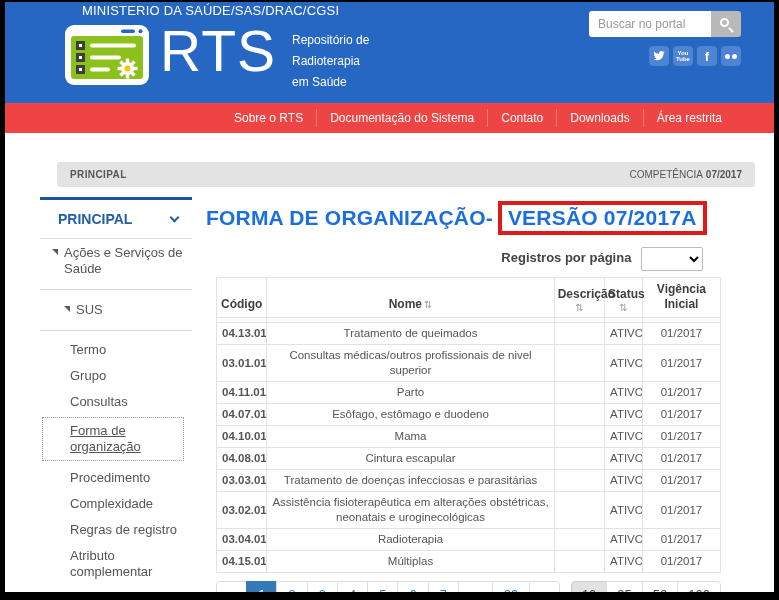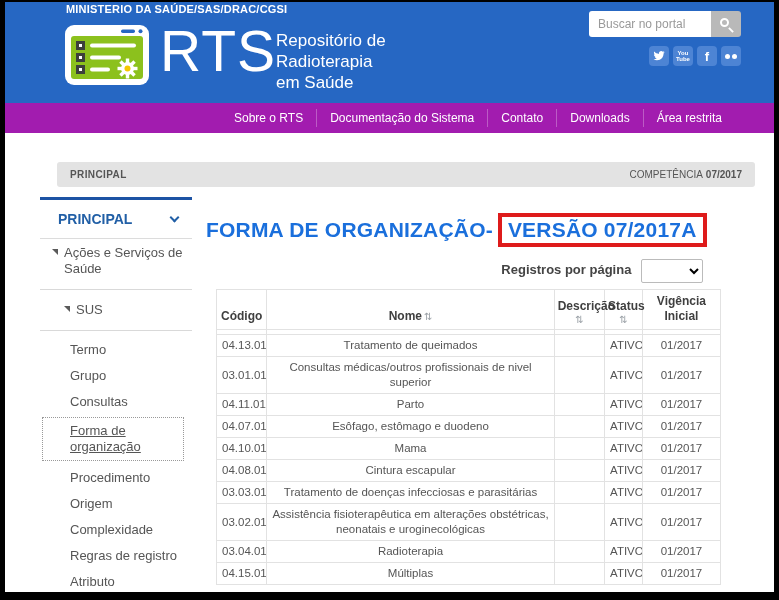--- a/index.html
+++ b/index.html
@@ -4,39 +4,39 @@
 <style>
   html,body{margin:0;padding:0;background:#fff;}
   *{box-sizing:border-box;}
   .frame{
     width:779px;height:600px;position:relative;overflow:hidden;background:#fff;
     border:2px solid #000;border-left-width:5px;border-right-width:5px;border-bottom-width:8px;
     font-family:"Liberation Sans","DejaVu Sans",sans-serif;
   }
   
   .hdr{position:relative;height:101px;background:#2667c3;}
-  .ministry{position:absolute;top:1px;left:61px;color:#fff;font-weight:bold;font-size:11px;letter-spacing:.2px;}
+  .ministry{position:absolute;top:1px;left:77px;color:#fff;font-weight:normal;font-size:13px;letter-spacing:.2px;}
   .brand{position:absolute;top:23px;left:60px;display:flex;align-items:flex-start;}
   .brand svg{flex:none;margin-right:11px;}
   .acronym{font-size:57px;line-height:57px;color:#fff;font-weight:400;letter-spacing:1px;margin-top:-2px;}
-  .subtitle{color:#fff;font-size:17px;line-height:21px;margin-top:5px;}
+  .subtitle{color:#fff;font-size:12px;line-height:21px;margin-left:16px;margin-top:5px;}
   .search{position:absolute;top:9px;right:33px;display:flex;}
   .search input{width:122px;height:26px;border:none;border-radius:3px 0 0 3px;padding:0 9px;font-size:12px;color:#555;outline:none;}
   .search input::placeholder{color:#999;}
   .search-btn{width:30px;height:26px;background:#b9b9b9;border:none;border-radius:0 3px 3px 0;display:flex;align-items:center;justify-content:center;cursor:pointer;padding:0;}
   .mag{width:9px;height:9px;border:2px solid #fff;border-radius:50%;position:relative;display:block;margin:-3px 0 0 -3px;}
   .mag::after{content:'';position:absolute;width:2px;height:6px;background:#fff;transform:rotate(-45deg);left:8px;top:7px;}
   .social{position:absolute;top:44px;right:33px;display:flex;gap:4px;}
   .soc{width:20px;height:20px;border-radius:4px;background:#4d84d4;color:#fff;display:flex;align-items:center;justify-content:center;cursor:pointer;text-decoration:none;flex-direction:column;}
   .soc.yt span{font-size:6px;line-height:6px;font-weight:bold;display:block;}
   .soc.fb{font-size:13px;font-weight:bold;}
   .soc.fl{flex-direction:row;}
   .soc.fl i{width:5px;height:5px;background:#fff;border-radius:50%;display:inline-block;margin:0 1px;}
   
-  .nav{height:30px;background:#a21caf;display:flex;justify-content:flex-end;align-items:center;padding-right:39px;}
+  .nav{height:30px;background:#ef4444;display:flex;justify-content:flex-end;align-items:center;padding-right:39px;}
   .nav-link{color:#fff;font-size:12px;padding:2px 13px;border-left:1px solid rgba(255,255,255,.28);cursor:pointer;text-decoration:none;white-space:nowrap;}
   .nav-link:first-child{border-left:none;}
   
   .crumb-bar{margin:29px 19px 0 52px;height:25px;background:#e3e3e3;border-radius:3px;display:flex;align-items:center;justify-content:space-between;padding:0 13px;color:#555;font-size:10px;}
   .crumb-section{font-weight:bold;letter-spacing:.4px;}
   .comp b{margin-left:3px;}
   
   .columns{display:flex;margin:10px 19px 0 35px;align-items:flex-start;}
   .sidebar{width:152px;flex:none;}
   .main{flex:1;margin-left:14px;min-width:0;}
@@ -46,30 +46,30 @@
   .side-item{position:relative;font-size:13px;color:#555;padding:6px 4px 6px 24px;line-height:16px;cursor:pointer;}
   .side-item.lvl1{padding-left:36px;}
   .side-item.lvl2{padding-left:30px;padding-top:5px;padding-bottom:5px;}
   .tri{position:absolute;top:10px;width:0;height:0;border-top:6px solid #5a5a5a;border-left:6px solid transparent;}
   .lvl0 .tri{left:12px;}
   .lvl1 .tri{left:24px;}
   .side-item.active{border:1px dotted #999;margin:2px 8px 4px 2px;padding-left:27px;}
   .side-item.active .side-label{text-decoration:underline;}
   .side-divider{border-bottom:1px solid #d9d9d9;margin:6px 0;}
   
-  .page-title{margin:16px 0 12px;font-size:21px;font-weight:bold;color:#1a6fdc;letter-spacing:.2px;white-space:nowrap;}
+  .page-title{margin:4px 0 12px;font-size:21px;font-weight:bold;color:#1a6fdc;letter-spacing:.2px;white-space:nowrap;}
   .hl{display:inline-block;border:4px solid #de1b1b;padding:1px 6px;margin-left:5px;}
   .rpp{text-align:right;margin:0 52px 6px 0;font-size:13px;font-weight:bold;color:#444;}
   .rpp select{width:62px;height:24px;margin-left:6px;border:1px solid #bbb;border-radius:2px;background:#fff;vertical-align:middle;font-size:12px;}
   table{border-collapse:collapse;width:calc(100% - 44px);margin-left:10px;font-size:11.5px;color:#555;table-layout:fixed;}
   th,td{border:1px solid #e2e2e2;}
   th{font-weight:bold;color:#3f3f3f;vertical-align:bottom;text-align:center;padding:4px 3px 5px;line-height:15px;font-size:12px;}
   th:nth-child(1){width:10%;}th:nth-child(2){width:57%;}th:nth-child(3){width:10%;}th:nth-child(4){width:7.5%;}th:nth-child(5){width:15.5%;}
   td{padding:3px 5px;text-align:center;line-height:15px;overflow:hidden;}
-  td.c-codigo{text-align:right;}
+  td.c-codigo{text-align:right;font-weight:bold;}
   .sort-icon{font-weight:normal;color:#9aa0a6;font-size:10px;margin-left:2px;font-family:"DejaVu Sans",sans-serif;}
   .sort-icon.below{display:block;margin:1px 0 0;line-height:9px;}
   .spacer-row td{height:5px;padding:0;}
   .pager-row{display:flex;justify-content:space-between;align-items:center;margin:8px 34px 0 10px;}
   .pages,.sizes{display:inline-flex;}
   .page-btn,.size-btn{border:1px solid #ddd;background:#fff;padding:5px 11px;font-size:13px;color:#337ab7;margin-left:-1px;text-decoration:none;cursor:pointer;line-height:16px;}
   .pages :first-child,.sizes :first-child{border-radius:4px 0 0 4px;margin-left:0;}
   .pages :last-child,.sizes :last-child{border-radius:0 4px 4px 0;}
   .page-btn.active{background:#337ab7;border-color:#337ab7;color:#fff;}
   .page-btn.muted{color:#9fb0bf;}
@@ -174,21 +174,20 @@
       <div>
           <div class="side-item lvl0"><span class="tri"></span><span class="side-label">Ações e Serviços de Saúde</span></div>
           <div class="side-divider"></div>
           <div class="side-item lvl1"><span class="tri"></span><span class="side-label">SUS</span></div>
           <div class="side-divider"></div>
           <div class="side-item lvl2"><span class="side-label">Termo</span></div>
           <div class="side-item lvl2"><span class="side-label">Grupo</span></div>
           <div class="side-item lvl2"><span class="side-label">Consultas</span></div>
           <div class="side-item lvl2 active"><span class="side-label">Forma de organização</span></div>
           <div class="side-item lvl2"><span class="side-label">Procedimento</span></div>
-          <div class="side-item lvl2"><span class="side-label">Origem</span></div>
           <div class="side-item lvl2"><span class="side-label">Complexidade</span></div>
           <div class="side-item lvl2"><span class="side-label">Regras de registro</span></div>
           <div class="side-item lvl2"><span class="side-label">Atributo complementar</span></div>
         </div>
     </aside>
 
     <main class="main">
       <h1 class="page-title"><span>FORMA DE ORGANIZAÇÃO-</span><span class="hl">VERSÃO 07/2017A</span></h1>
 
       <div class="rpp">

